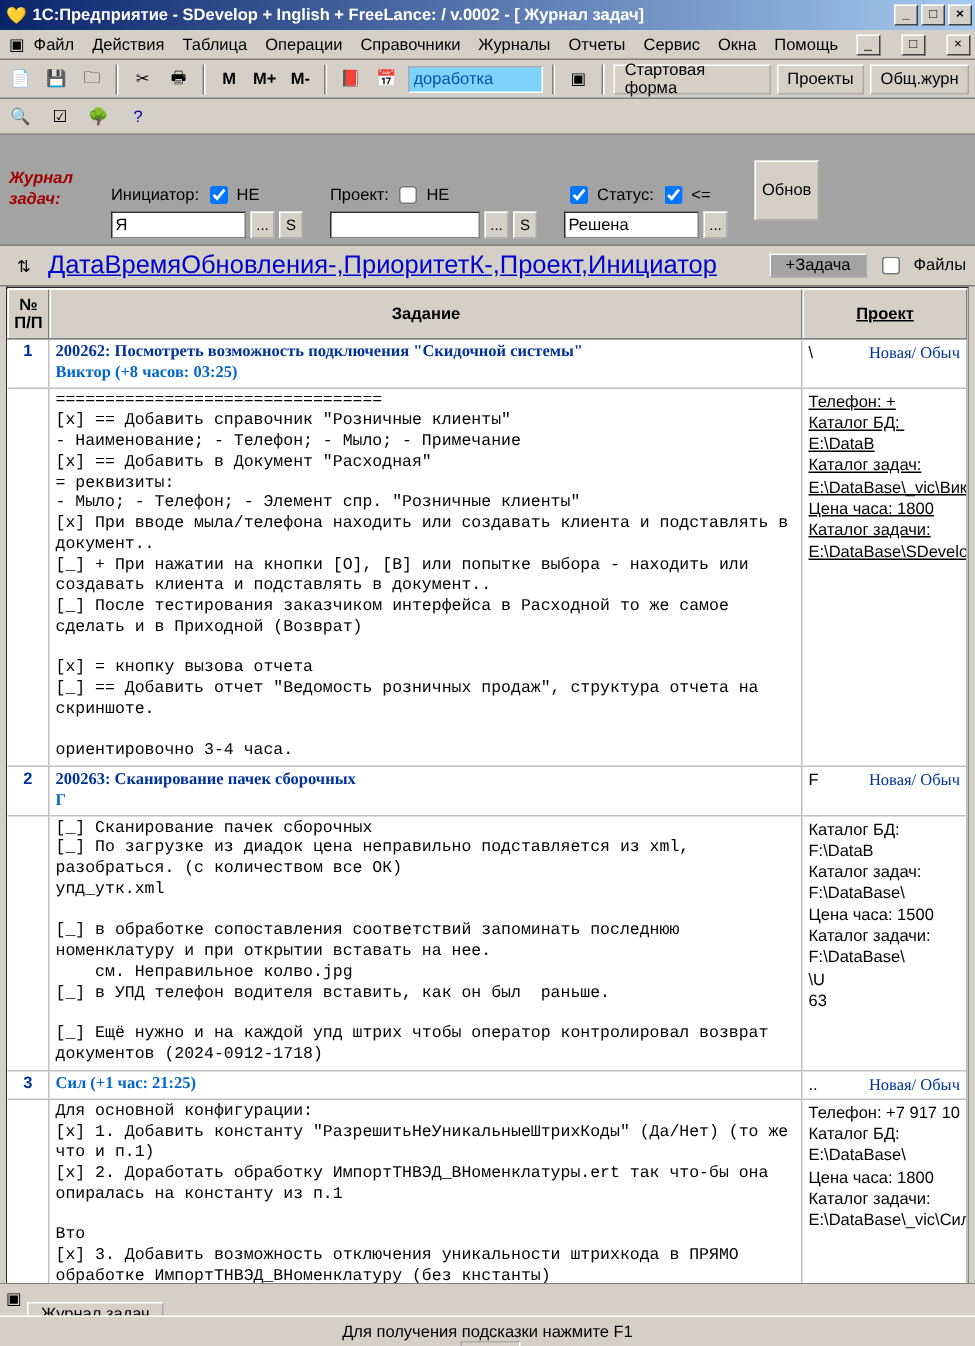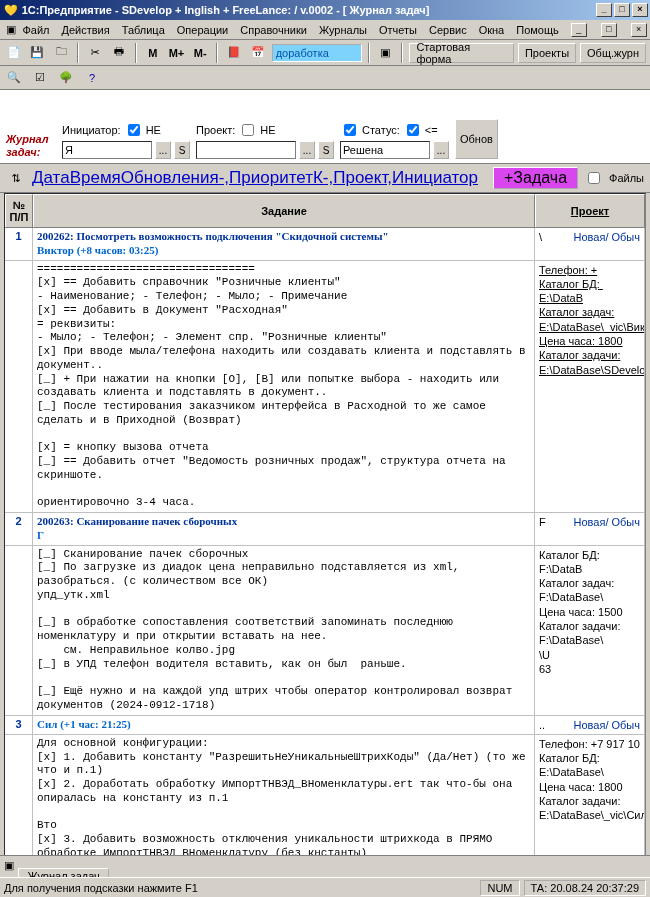--- a/index.html
+++ b/index.html
@@ -70,26 +70,26 @@
     padding: 0 3px; font-size: 11px; color: #333;
   }
   .toolbar2 {
     background: #d4d0c8;
     height: 24px;
     display: flex; align-items: center;
     padding: 0 4px; gap: 6px;
     border-bottom: 1px solid #808080;
   }
   .filterbar {
-    background: #ffffff;
+    background: #a3a3a3;
     padding: 4px 6px;
     border-bottom: 1px solid #808080;
     display: flex;
-    gap: 6px;
-    align-items: flex-end;
+    gap: 18px;
+    align-items: center;
   }
   .filterlabel {
     color: #a00000;
     font-weight: bold;
     font-style: italic;
     width: 50px;
     line-height: 1.2;
   }
   .filtercol { display: flex; flex-direction: column; gap: 2px; font-size: 11px; margin-top: 27px;}
   .filterrow { display: flex; align-items: center; gap: 3px; }
@@ -104,22 +104,22 @@
     font-size: 10px; padding: 0 2px;
   }
   .sortbar {
     background: #d4d0c8;
     padding: 3px 6px;
     border-bottom: 1px solid #808080;
     display: flex; align-items: center; gap: 6px;
   }
   .sortlink { color: #0000cc; text-decoration: underline; font-size: 17px;}
   .addbtn {
-    border: 1px outset #fff; background: #d946ef;
-    padding: 1px 10px; font-size: 16px;
+    border: 1px outset #fff; background: #a3a3a3;
+    padding: 1px 10px; font-size: 11px;
   }
   .grid {
     background: #fff;
     border: 1px inset #808080;
     height: 670px;
     overflow: auto;
     margin: 0 4px;
   }
   .gridhead {
     display: flex;
@@ -146,30 +146,31 @@
   .gridrow > div {
     border-right: 1px solid #c0c0c0;
     padding: 2px 4px;
     font-size: 11px;
   }
   .cell-num { width: 28px; flex-shrink: 0; text-align: center; color: #003399; font-weight: bold;}
   .cell-task { flex: 1; font-family: 'Courier New', monospace; font-size: 11px; line-height: 1.25; word-wrap: break-word;}
   .cell-proj { width: 110px; flex-shrink: 0; font-size: 10px; line-height: 1.3; overflow: hidden;}
   .tasktitle { color: #003399; font-weight: bold; font-family: Tahoma; font-size: 11px;}
   .taskauthor { color: #0066cc; font-family: Tahoma; font-size: 11px; font-weight: bold;}
-  .projstatus { color: #003399; text-align: right; font-family: Liberation Sans, sans-serif;}
+  .projstatus { color: #003399; text-align: right; font-family: Liberation Serif, serif;}
   .statusbar {
     position: absolute;
     bottom: 0; left: 0; right: 0;
     height: 20px;
     background: #d4d0c8;
     border-top: 1px solid #fff;
     display: flex; align-items: center;
     padding: 4px 4px;
     font-size: 11px;
+    flex-direction: column;
   }
   .statusbar .cell {
     border: 1px inset #fff; padding: 1px 6px; margin-left: 4px;
   }
   .tabbar {
     position: absolute;
     bottom: 22px; left: 0; right: 0;
     height: 20px;
     background: #d4d0c8;
     border-top: 1px solid #808080;

